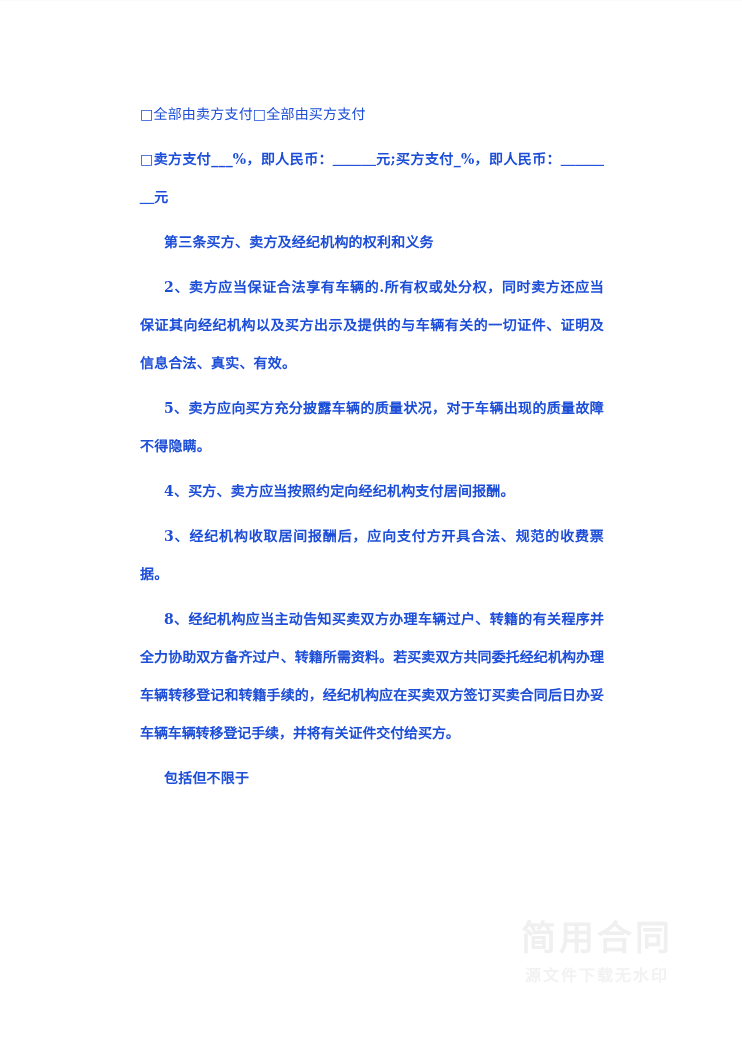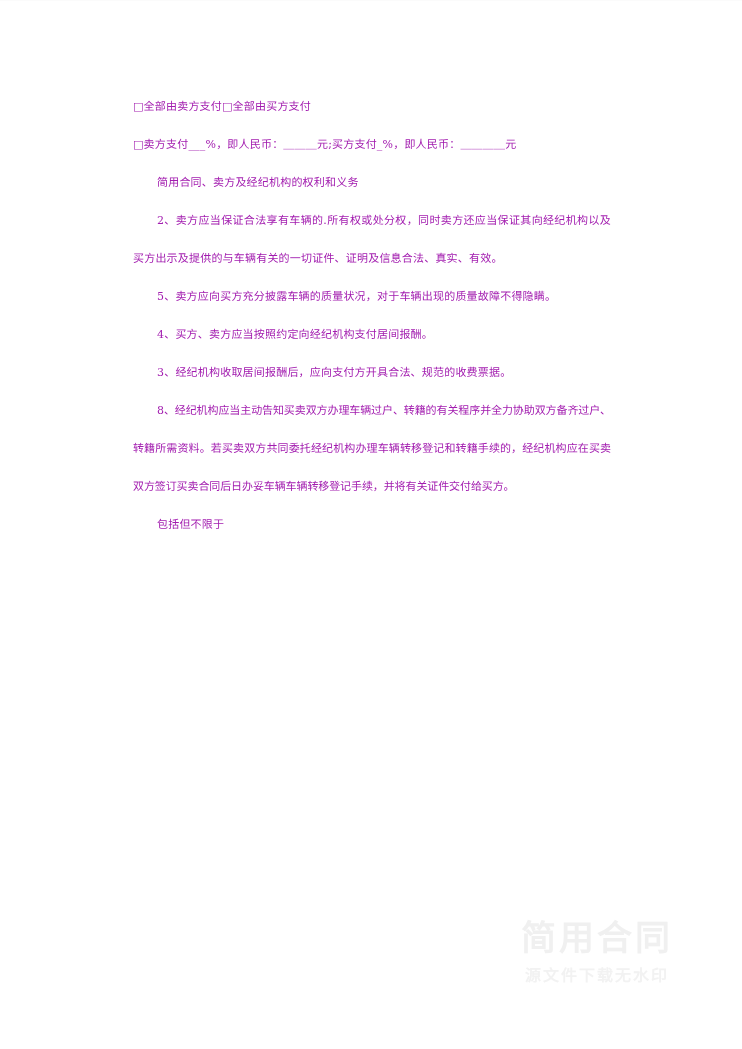--- a/index.html
+++ b/index.html
@@ -20,32 +20,33 @@
     box-sizing: border-box;
   }
   .doc-body {
     position: absolute;
     left: 133px;
     top: 88px;
     width: 478px;
   }
   .para {
     font-family: "DejaVu Serif", "Liberation Serif", serif;
-    font-size: 11px;
+    font-size: 14px;
     line-height: 38px;
-    color: #a21caf;
+    color: #1d4ed8;
     text-align: justify;
     text-justify: inter-ideograph;
-    margin: 0;
+    margin: 7px;
     letter-spacing: 0.2px;
     white-space: pre-wrap;
     word-break: break-all;
   }
   .para + .para {
     margin-top: 0px;
+    font-weight: bold;
   }
   .indent {
     text-indent: 24px;
   }
   .tight {
     letter-spacing: -0.1px;
   }
   .watermark {
     position: absolute;
     left: 497px;
@@ -83,21 +84,21 @@
 </head>
 <body>
 
 <div class="page">
 
   <div class="edge-top"></div>
 
   <div class="doc-body">
     <p class="para">□全部由卖方支付□全部由买方支付</p>
     <p class="para">□卖方支付___%，即人民币：＿＿＿元;买方支付_%，即人民币：＿＿＿＿元</p>
-    <p class="para indent">简用合同、卖方及经纪机构的权利和义务</p>
+    <p class="para indent">第三条买方、卖方及经纪机构的权利和义务</p>
     <p class="para indent">2、卖方应当保证合法享有车辆的.所有权或处分权，同时卖方还应当保证其向经纪机构以及买方出示及提供的与车辆有关的一切证件、证明及信息合法、真实、有效。</p>
     <p class="para indent">5、卖方应向买方充分披露车辆的质量状况，对于车辆出现的质量故障不得隐瞒。</p>
     <p class="para indent">4、买方、卖方应当按照约定向经纪机构支付居间报酬。</p>
     <p class="para indent">3、经纪机构收取居间报酬后，应向支付方开具合法、规范的收费票据。</p>
     <p class="para indent tight">8、经纪机构应当主动告知买卖双方办理车辆过户、转籍的有关程序并全力协助双方备齐过户、转籍所需资料。若买卖双方共同委托经纪机构办理车辆转移登记和转籍手续的，经纪机构应在买卖双方签订买卖合同后日办妥车辆车辆转移登记手续，并将有关证件交付给买方。</p>
     <p class="para indent">包括但不限于</p>
   </div>
 
   <div class="watermark">
     <div class="wm-main">简用合同</div>

